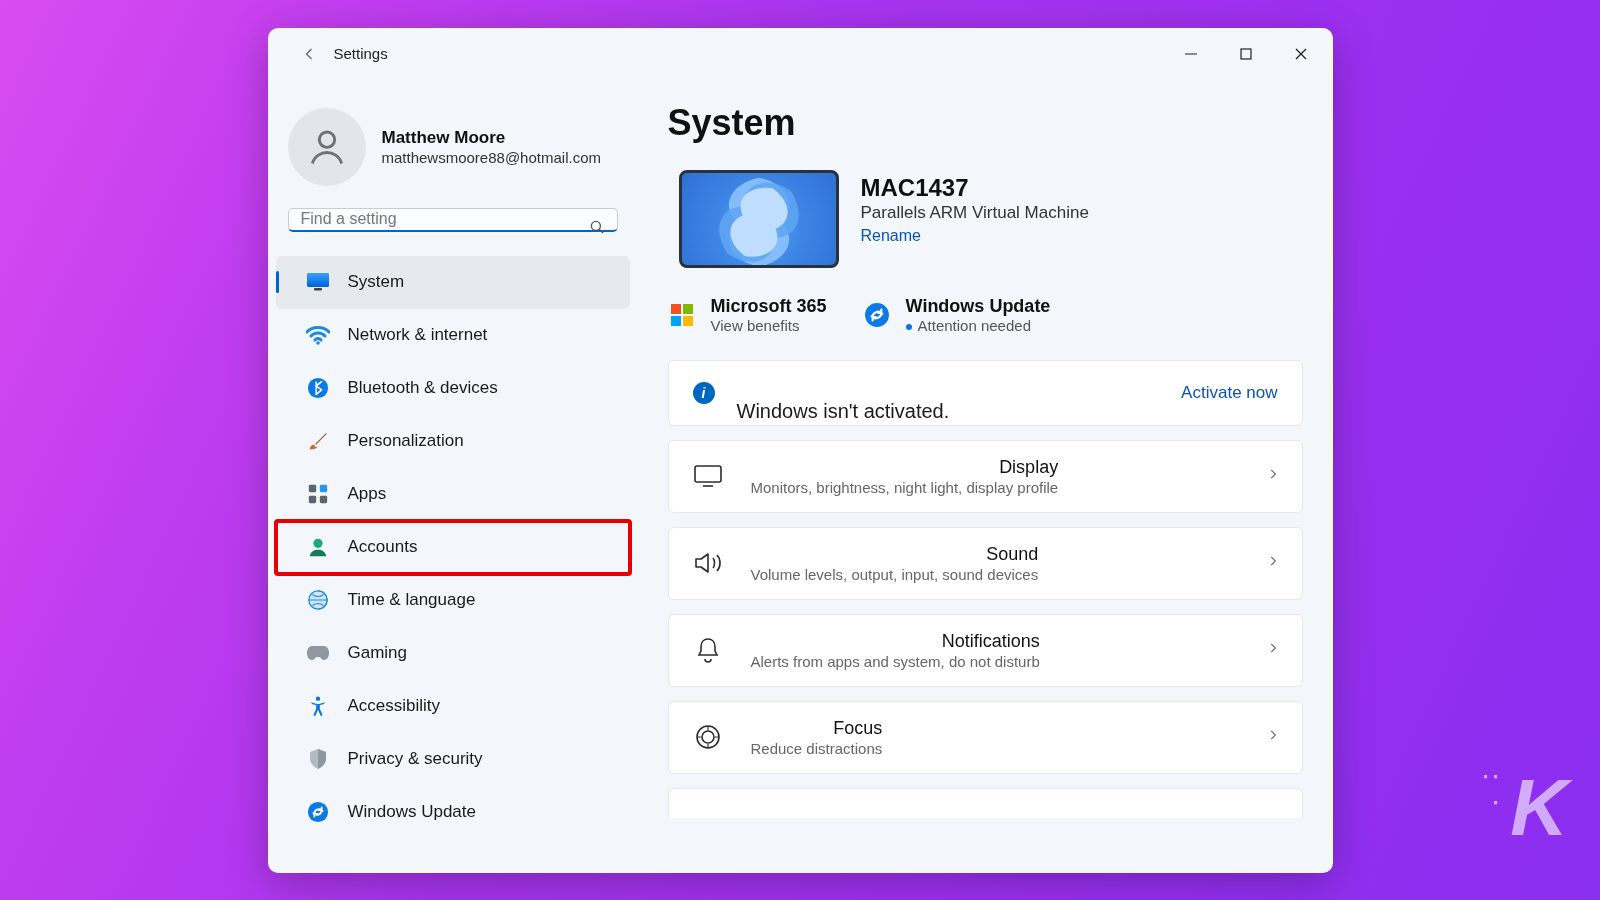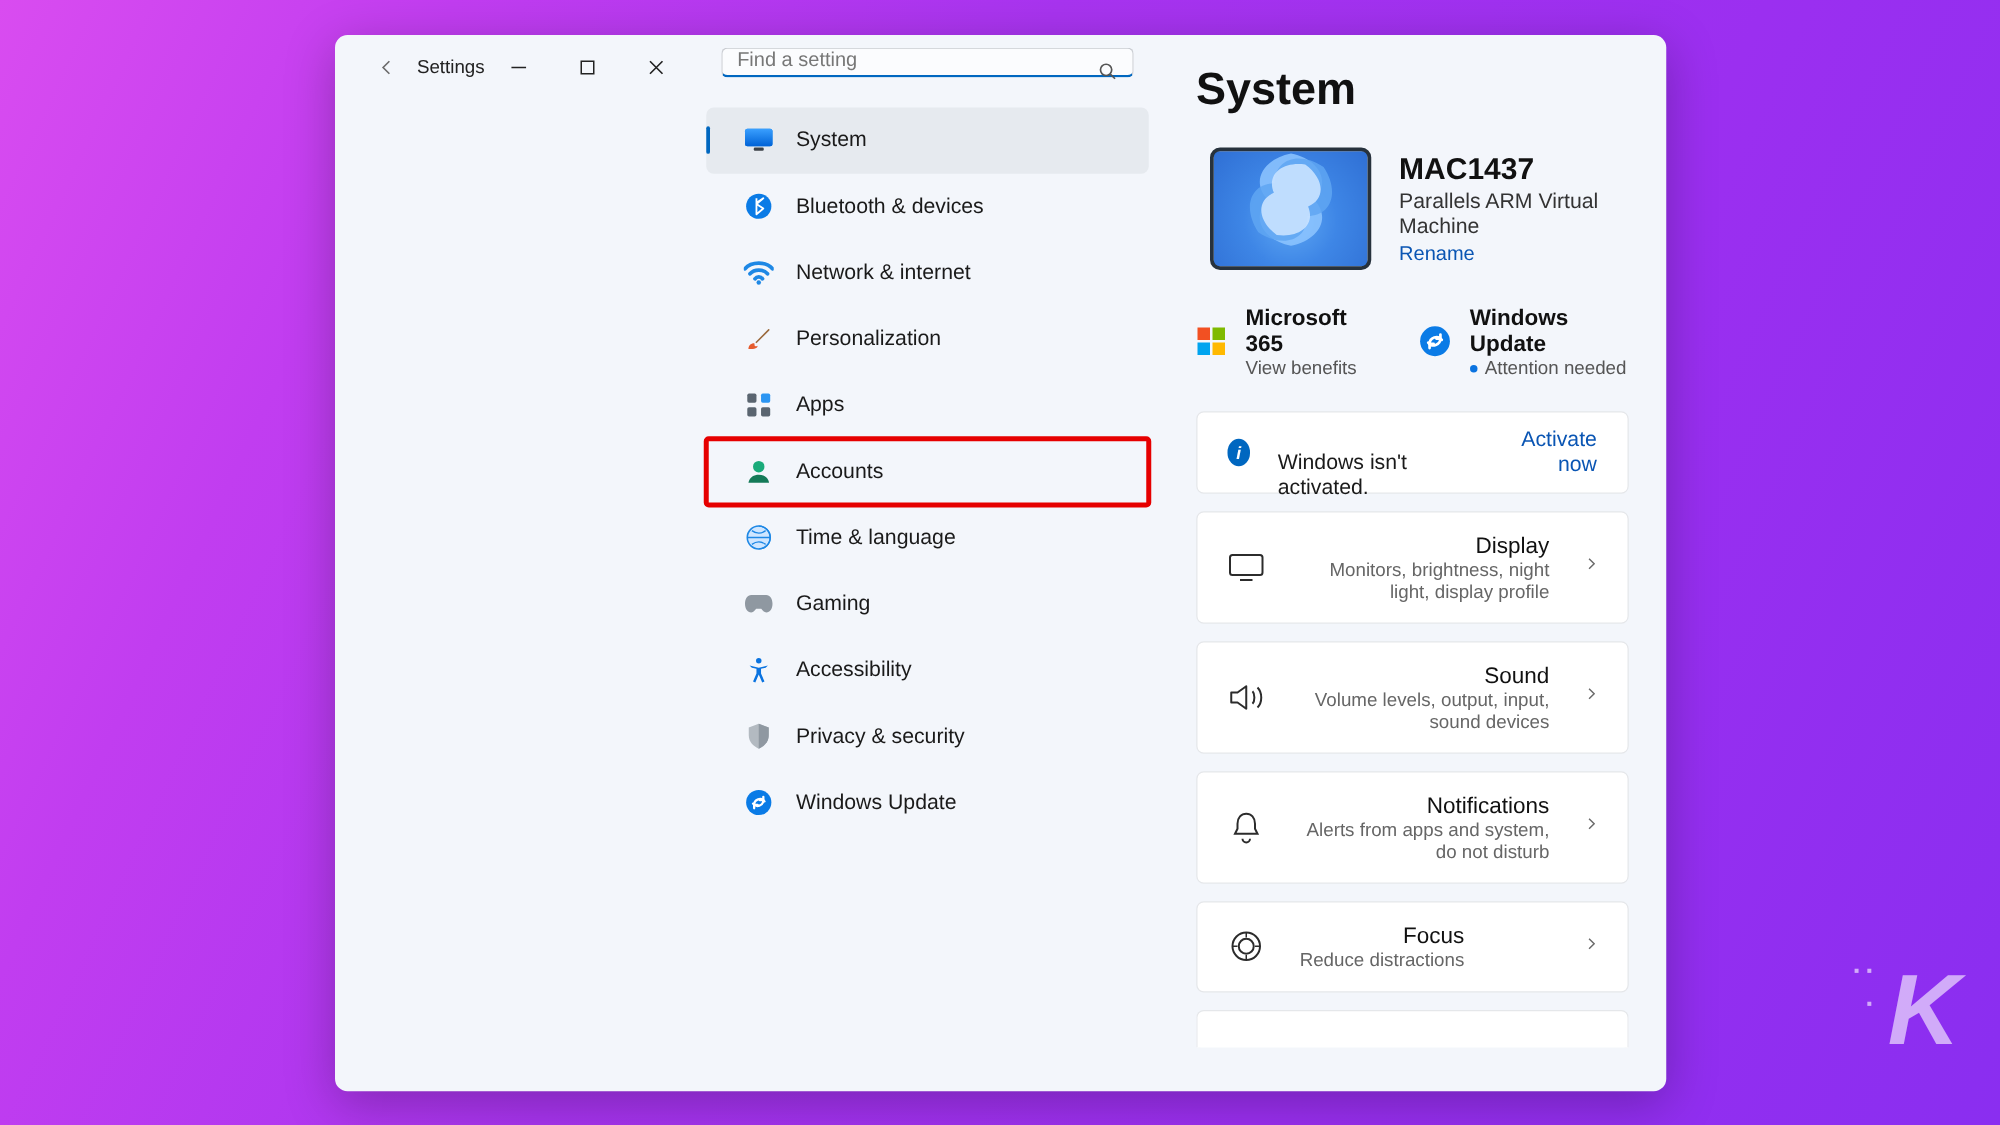--- a/index.html
+++ b/index.html
@@ -8,21 +8,21 @@
     background: linear-gradient(115deg, #d94cf0 0%, #c13df0 18%, #a834ef 42%, #9b2ff0 70%, #8a2ef0 100%);
     display:flex; align-items:center; justify-content:center;
     overflow:hidden;
   }
   .window {
     width: 1065px; height: 845px;
     background: #f3f6fb;
     border-radius: 10px;
     position:relative;
     box-shadow: 0 10px 40px rgba(0,0,0,.25);
-    display:flex; flex-direction:row;
+    display:flex; flex-direction:column;
     overflow:hidden;
   }
   
   .titlebar { height:52px; display:flex; align-items:center; padding:0 4px 0 22px; }
   .back { width:38px; height:38px; display:flex; align-items:center; justify-content:center; color:#6b6b6b; border-radius:4px; }
   .title { margin-left:6px; font-size:15px; color:#222; }
   .winbtns { margin-left:auto; display:flex; }
   .winbtn { width:55px; height:40px; display:flex; align-items:center; justify-content:center; color:#222; }
   
   .body { flex:1; display:flex; overflow:hidden; }
@@ -71,21 +71,21 @@
   .tile { display:flex; align-items:center; gap:15px; }
   .tile-icon { width:28px; height:28px; display:flex; align-items:center; justify-content:center; }
   .tile-title { font-size:18px; font-weight:600; color:#111; }
   .tile-sub { font-size:15px; color:#555; }
   .dot { display:inline-block; width:6px; height:6px; border-radius:50%; background:#0a73e0; margin-right:6px; vertical-align:middle;}
   .banner {
     margin-top:26px; background:#fff; border:1px solid #e5e7ea; border-radius:6px;
     height:66px; display:flex; align-items:center; padding:0 24px; gap:22px;
   }
   .info-badge { width:22px; height:22px; border-radius:50%; background:#0067c0; color:#fff; display:flex; align-items:center; justify-content:center; font-size:14px; font-weight:700; font-style:italic;}
-  .banner-text { font-size:17px; color:#1a1a1a;margin-top:37px; }
+  .banner-text { font-size:20px; color:#1a1a1a;margin-top:37px; }
   .banner-link { margin-left:auto; color:#0a55b3; font-size:17px; cursor:pointer;text-align:right; }
   .cards { margin-top:14px; display:flex; flex-direction:column; gap:14px; }
   .card {
     background:#fff; border:1px solid #e5e7ea; border-radius:6px;
     padding:16px 22px; display:flex; align-items:center; gap:26px; cursor:pointer;text-align:right;
   }
   .card-icon { width:34px; height:34px; display:flex; align-items:center; justify-content:center; color:#2c2c2c; flex:0 0 34px;}
   .card-title { font-size:18px; color:#111; }
   .card-sub { font-size:15px; color:#666; margin-top:1px;}
   .chev { margin-left:auto; color:#6a6a6a; }
@@ -125,20 +125,32 @@
         <svg width="12" height="12">
             <path d="M1 1 L11 11 M11 1 L1 11" stroke="#222" stroke-width="1.3"></path>
           </svg>
       </div>
     </div>
   </div>
 
   <div class="body">
 
     <div class="sidebar">
+      <div class="profile">
+        <div class="avatar">
+          <svg width="44" height="44" viewBox="0 0 24 24" fill="none" stroke="currentColor" stroke-width="1.6">
+              <circle cx="12" cy="8" r="4.2"></circle>
+              <path d="M4 21c1.2-4.2 5-6 8-6s6.8 1.8 8 6"></path>
+            </svg>
+        </div>
+        <div>
+          <div class="profile-name">Matthew Moore</div>
+          <div class="profile-email">matthewsmoore88@hotmail.com</div>
+        </div>
+      </div>
 
       <div class="search-wrap">
         <div class="search">
           <input type="text" placeholder="Find a setting" style="">
           <span class="sicon">
             <svg width="18" height="18" viewBox="0 0 24 24" fill="none" stroke="currentColor" stroke-width="1.8">
                 <circle cx="10.5" cy="10.5" r="6"></circle>
                 <line x1="20" y1="20" x2="15" y2="15"></line>
               </svg>
           </span>
@@ -157,37 +169,37 @@
                     <stop offset="0" stop-color="#3aa0ff"></stop>
                     <stop offset="1" stop-color="#0062d6"></stop>
                   </linearGradient>
                 </defs>
               </svg>
           </span>
           <span>System</span>
         </div>
         <div class="nav-item">
           <span class="nic">
-            <svg width="22" height="22" viewBox="0 0 24 24">
-                <circle cx="12" cy="12" r="11" fill="#0a7be6"></circle>
-                <path d="M10 5v14l6-5-6-4 6-5-6 4" fill="none" stroke="#fff" stroke-width="1.6" stroke-linejoin="round"></path>
-              </svg>
-          </span>
-          <span>Bluetooth &amp; devices</span>
-        </div>
-        <div class="nav-item">
-          <span class="nic">
             <svg width="24" height="20" viewBox="0 0 24 20">
                 <path d="M1 7 C6 1 18 1 23 7" fill="none" stroke="#1e88e5" stroke-width="3" stroke-linecap="round"></path>
                 <path d="M5 11 C8.5 7 15.5 7 19 11" fill="none" stroke="#1e88e5" stroke-width="3" stroke-linecap="round"></path>
                 <path d="M9 15 C10.5 13 13.5 13 15 15" fill="none" stroke="#1e88e5" stroke-width="3" stroke-linecap="round"></path>
                 <circle cx="12" cy="18" r="1.8" fill="#1e88e5"></circle>
               </svg>
           </span>
           <span>Network &amp; internet</span>
+        </div>
+        <div class="nav-item">
+          <span class="nic">
+            <svg width="22" height="22" viewBox="0 0 24 24">
+                <circle cx="12" cy="12" r="11" fill="#0a7be6"></circle>
+                <path d="M10 5v14l6-5-6-4 6-5-6 4" fill="none" stroke="#fff" stroke-width="1.6" stroke-linejoin="round"></path>
+              </svg>
+          </span>
+          <span>Bluetooth &amp; devices</span>
         </div>
         <div class="nav-item">
           <span class="nic">
             <svg width="22" height="22" viewBox="0 0 24 24">
                 <path d="M3 21c0-3 2-5 5-5 1 0-1 4 3 2 0 3-5 3-8 3z" fill="#e65c2e"></path>
                 <path d="M9 15 L20 4c1-1 2 0 1 1L10 16" fill="#9b6b3e"></path>
               </svg>
           </span>
           <span>Personalization</span>
         </div>

